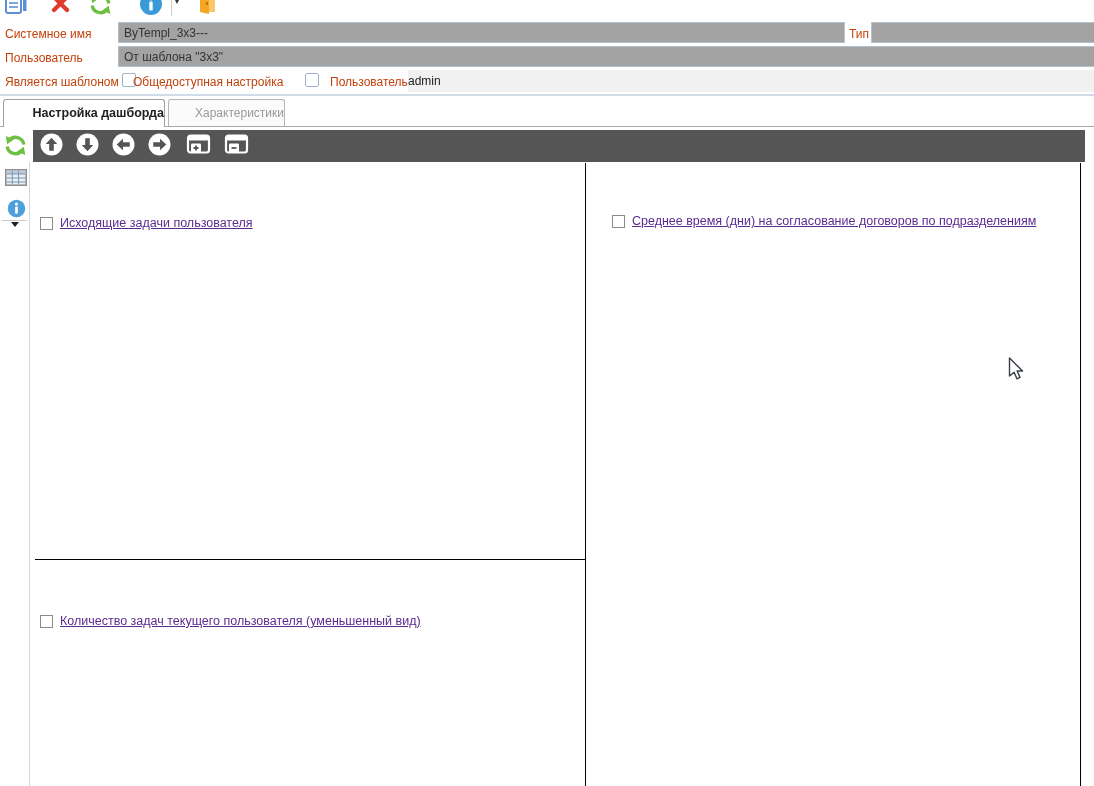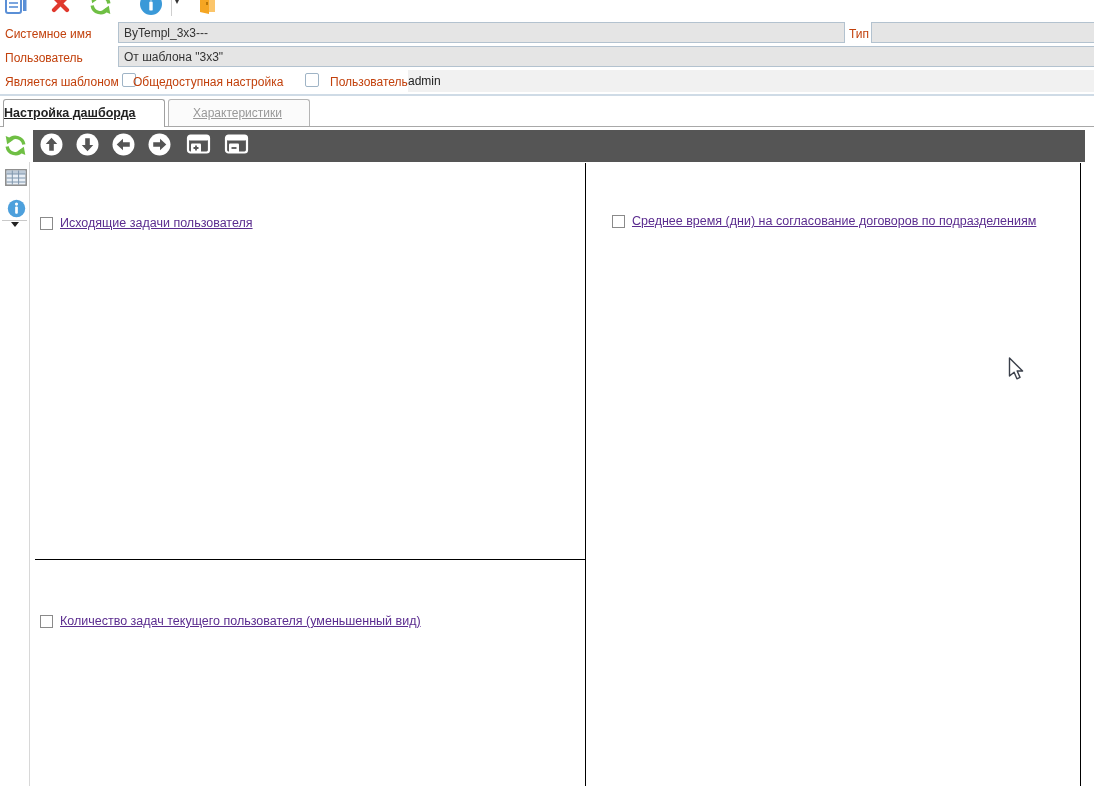--- a/index.html
+++ b/index.html
@@ -6,34 +6,34 @@
   html,body { width:1094px; height:786px; overflow:hidden; background:#fff;
     font-family:"Liberation Sans", sans-serif; font-size:12px; color:#222; }
   .abs { position:absolute; }
   
   #top-toolbar { position:absolute; top:0; left:0; width:1094px; height:16px; overflow:hidden; }
   #top-toolbar .tb-icon { position:absolute; top:-8px; }
   .tb-sep { position:absolute; left:171px; top:0; width:1px; height:16px; background:#cfcfcf; }
   .tb-caret { position:absolute; left:175px; top:-3px; font-size:8px; color:#333; }
   
   .lbl { position:absolute; font-size:12px; color:#c2410c; white-space:nowrap; }
-  .txt-input { position:absolute; height:21px; border:1px solid #b3c2cf; background:#e5e5e5;
+  .txt-input { position:absolute; height:21px; border:1px solid #b3c2cf; background:#a3a3a3;
     font-family:"Liberation Sans", sans-serif; font-size:12px; color:#333; padding:0 5px; }
   .chk { appearance:none; -webkit-appearance:none; width:14px; height:14px;
     border:1px solid #9fb4c6; background:#fff; border-radius:2px; position:absolute; margin:0; }
   #user-value { position:absolute; left:408px; top:70px; width:686px; height:22px;
     background:#f1f1f1; line-height:22px; color:#222; }
   #form-sep { position:absolute; left:0; top:94px; width:1094px; height:2px; background:#cfdbe6; }
   
   #tabline { position:absolute; left:0; top:126px; width:1094px; height:1px; background:#a8a8a8; }
-  .tab { position:absolute; top:99px; height:27px; line-height:26px; text-align:left;
-    border:1px solid #b5b5b5; border-bottom:none; border-radius:3px 3px 0 0; background:#fbfbfb;text-decoration:underline; }
+  .tab { position:absolute; top:99px; height:27px; line-height:26px; text-align:right;
+    border:1px solid #b5b5b5; border-bottom:none; border-radius:3px 3px 0 0; background:#fbfbfb; }
   .tab.active { left:3px; width:162px; height:28px; background:#fff; font-weight:bold;
     font-size:12.5px; color:#222; z-index:3; border-color:#a0a0a0; }
-  .tab.inactive { left:168px; width:142px; color:#999; font-size:12px;padding-left:24px; }
+  .tab.inactive { left:168px; width:117px; color:#999; font-size:12px;padding-left:24px; }
   
   #dash-toolbar { position:absolute; left:33px; top:130px; width:1052px; height:32px;
     background:#555555; display:flex; align-items:center; gap:13px; padding-left:7px; }
   #content-refresh { position:absolute; left:3px; top:133px; cursor:pointer; }
   
   #sidebar-border { position:absolute; left:29px; top:162px; width:1px; height:624px; background:#d8d8d8; }
   .side-sep { position:absolute; left:2px; top:220px; width:25px; height:1px; background:#c9c9c9; }
   .side-caret { position:absolute; left:11px; top:222px; width:0; height:0;
     border-left:4px solid transparent; border-right:4px solid transparent; border-top:5px solid #222; }
   

